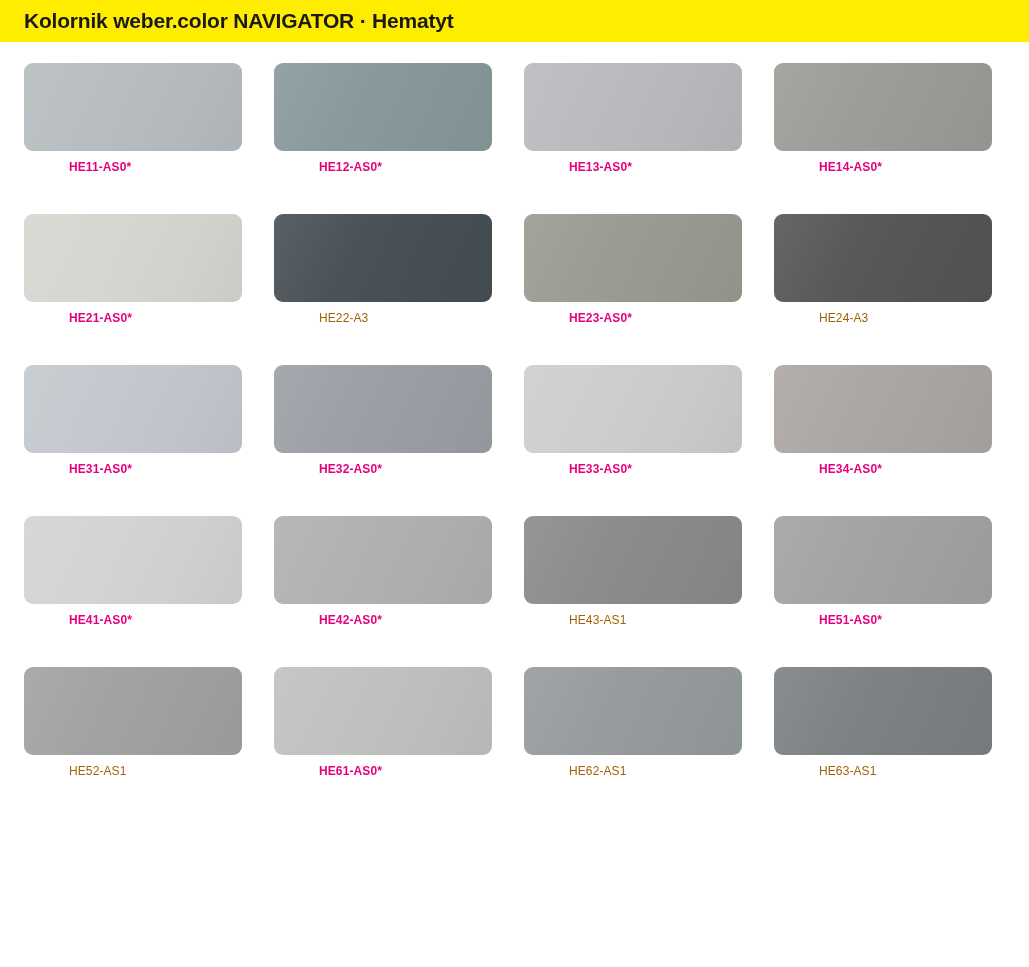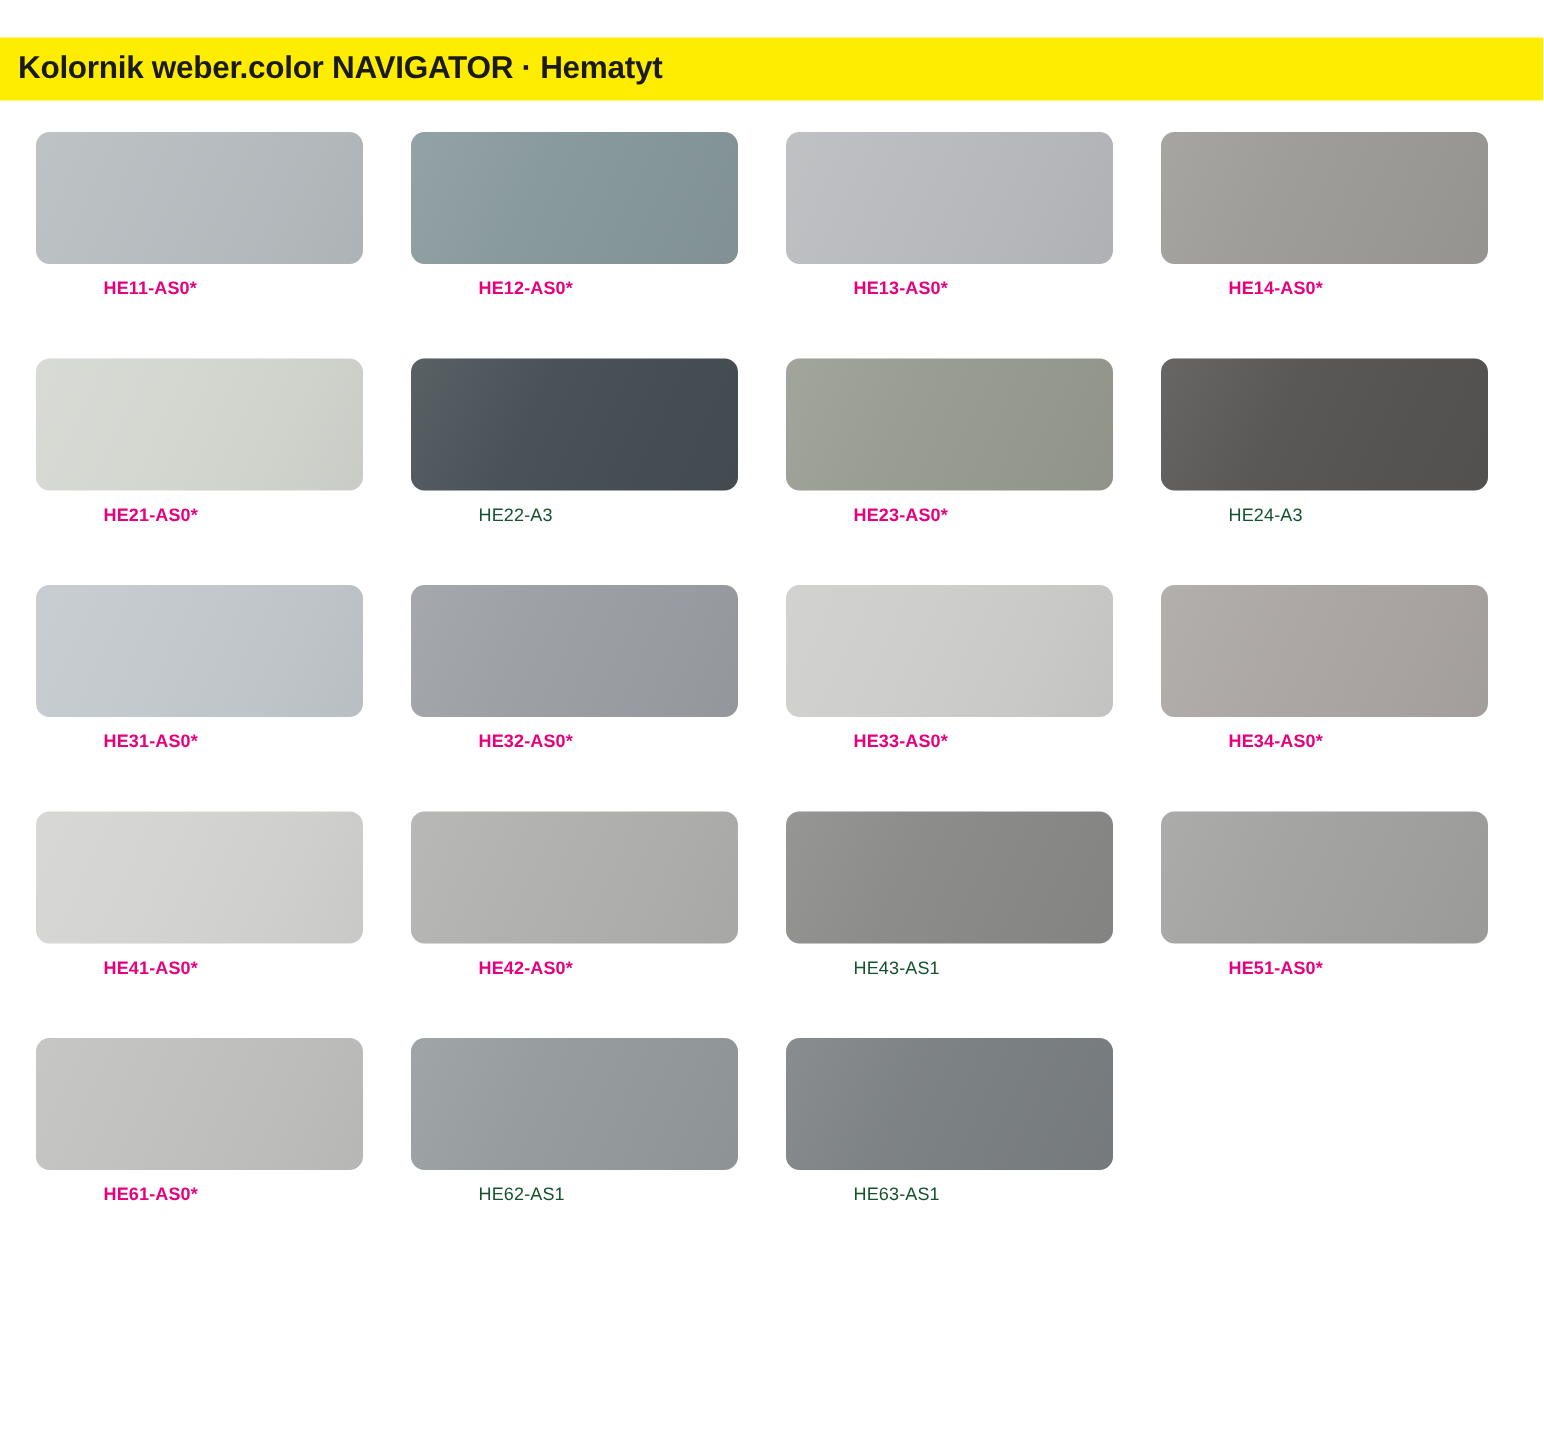--- a/index.html
+++ b/index.html
@@ -19,22 +19,21 @@
     background: #ffffff;
   }
 
   
   .header-bar {
     width: 1029px;
     height: 42px;
     background: #ffed00;
     display: flex;
     align-items: center;
-    padding-left: 12px;
-    margin-top: 25px;
+    padding-left: 24px;
   }
 
   .header-title {
     font-size: 21px;
     font-weight: bold;
     color: #1a1a1a;
     letter-spacing: -0.2px;
     white-space: nowrap;
   }
 
@@ -79,21 +78,21 @@
     white-space: nowrap;
     margin-left: 45px;
   }
 
   .swatch-label.highlight {
     color: #e6007e;
     font-weight: bold;
   }
 
   .swatch-label.plain {
-    color: #14532d;
+    color: #a16207;
     font-weight: normal;
   }
 </style>
 </head>
 <body>
 
 <div id="page">
 
   <div class="header-bar">
     <div class="header-title">Kolornik weber.color NAVIGATOR  ·  Hematyt</div>
@@ -158,20 +157,24 @@
       </div>
       <div class="swatch-cell">
         <div class="swatch-chip" style="background: rgb(138, 138, 137);"></div>
         <div class="swatch-label plain">HE43-AS1</div>
       </div>
       <div class="swatch-cell">
         <div class="swatch-chip" style="background: rgb(162, 162, 161);"></div>
         <div class="swatch-label highlight">HE51-AS0*</div>
       </div>
       <div class="swatch-cell">
+        <div class="swatch-chip" style="background: rgb(161, 162, 160);"></div>
+        <div class="swatch-label plain">HE52-AS1</div>
+      </div>
+      <div class="swatch-cell">
         <div class="swatch-chip" style="background: rgb(192, 192, 191);"></div>
         <div class="swatch-label highlight">HE61-AS0*</div>
       </div>
       <div class="swatch-cell">
         <div class="swatch-chip" style="background: rgb(149, 155, 157);"></div>
         <div class="swatch-label plain">HE62-AS1</div>
       </div>
       <div class="swatch-cell">
         <div class="swatch-chip" style="background: rgb(123, 128, 131);"></div>
         <div class="swatch-label plain">HE63-AS1</div>

